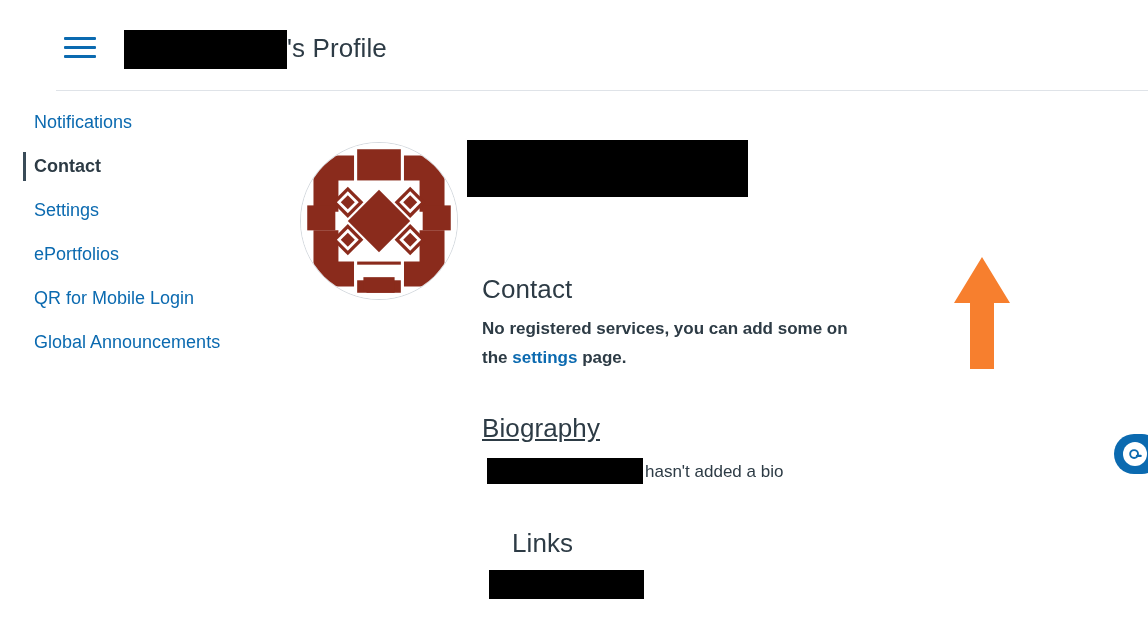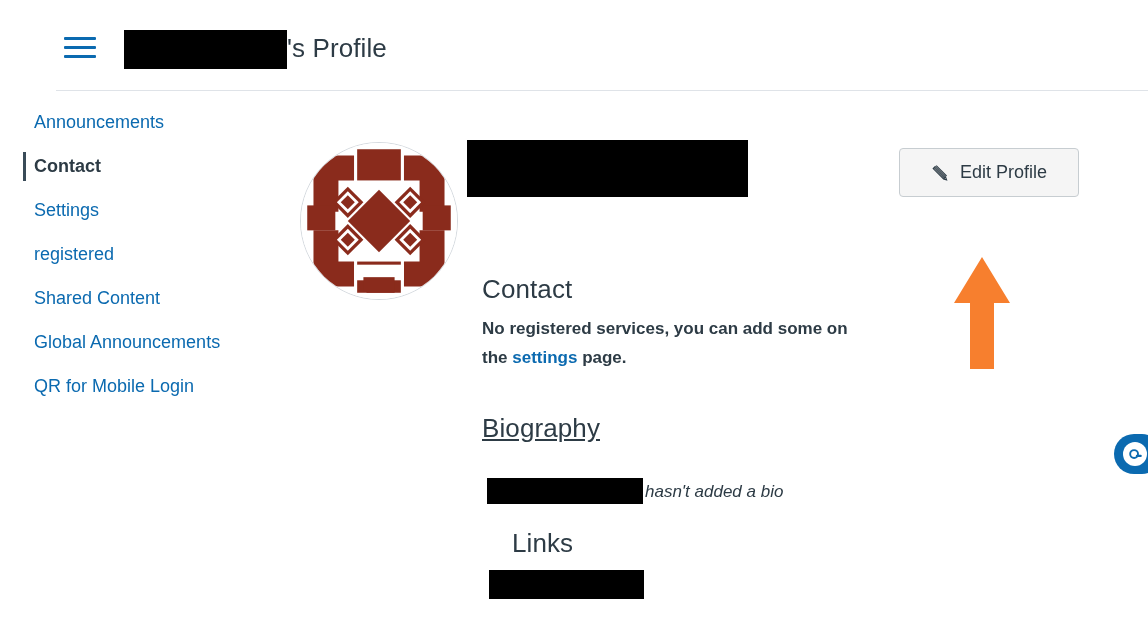--- a/index.html
+++ b/index.html
@@ -171,21 +171,21 @@
     text-decoration: none;
     cursor: pointer;
   }
 
   .redact-inline {
     display: inline-block;
     background: #000000;
     vertical-align: middle;
     position: relative;
   }
-  #biography-body { top: 460px; font-style: italic; }
+  #biography-body { top: 440px; }
   #biography-body .redact-inline { width: 156px; height: 26px; top: -2px; margin-left: 5px; }
   #links-body { top: 554px; }
   #links-body .redact-inline { width: 155px; height: 29px; top: -2px; margin-left: 7px; }
   .body-after { margin-left: 2px; }
 
   
   .actions {
     position: absolute;
     left: 899px;
     top: 148px;
@@ -257,27 +257,26 @@
   </div>
 
   <div class="page-title">
     <span class="redact redact-title"></span><span class="title-suffix">'s Profile</span>
   </div>
 
   <div class="header-rule"></div>
 </div>
 
 <nav class="sidebar">
-  <a class="nav-item">Announcements</a>
+  <a class="nav-item">Notifications</a>
   <a class="nav-item active">Contact</a>
   <a class="nav-item">Settings</a>
-  <a class="nav-item">registered</a>
-  <a class="nav-item">Shared Content</a>
+  <a class="nav-item">ePortfolios</a>
+  <a class="nav-item">QR for Mobile Login</a>
   <a class="nav-item">Global Announcements</a>
-  <a class="nav-item">QR for Mobile Login</a>
 </nav>
 
 <div class="avatar">
   <svg viewBox="0 0 100 100">
     <rect x="0" y="0" width="100" height="100" fill="#ffffff"></rect>
     <g fill="#8a2b1c">
 
       <path d="M8 8 H34 V24 H24 V44 H8 Z"></path>
       <path d="M92 8 H66 V24 H76 V44 H92 Z"></path>
 
@@ -339,31 +338,20 @@
 
   <h2 class="section-heading" id="biography-heading">Biography</h2>
   <p class="section-body" id="biography-body"><span class="redact-inline"></span><span class="body-after">hasn't added a bio</span></p>
 
   <h2 class="section-heading" id="links-heading">Links</h2>
   <p class="section-body" id="links-body"><span class="redact-inline"></span></p>
 </main>
 
 <div class="actions">
 
-  <button class="action-btn">
-    <svg width="20" height="20" viewBox="0 0 20 20">
-      <g fill="none" stroke="#2d3b45" stroke-width="1.1">
-        <path d="M4.2 3.6 L14.6 14.0 L15.6 17.0 L12.6 16.0 L2.2 5.6 Z"></path>
-        <path d="M3.2 4.6 L13.6 15.0"></path>
-        <path d="M5.2 2.6 L15.6 13.0"></path>
-        <path d="M12.6 16.0 L14.6 14.0"></path>
-      </g>
-    </svg>
-    <span>Edit Profile</span>
-  </button>
 
 </div>
 
 <div class="annotation-arrow">
   <svg width="56" height="112" viewBox="0 0 56 112">
     <path d="M28 0 L56 46 L40 46 L40 112 L16 112 L16 46 L0 46 Z" fill="#F77F2E"></path>
   </svg>
 </div>
 
 <div class="chat-widget">

